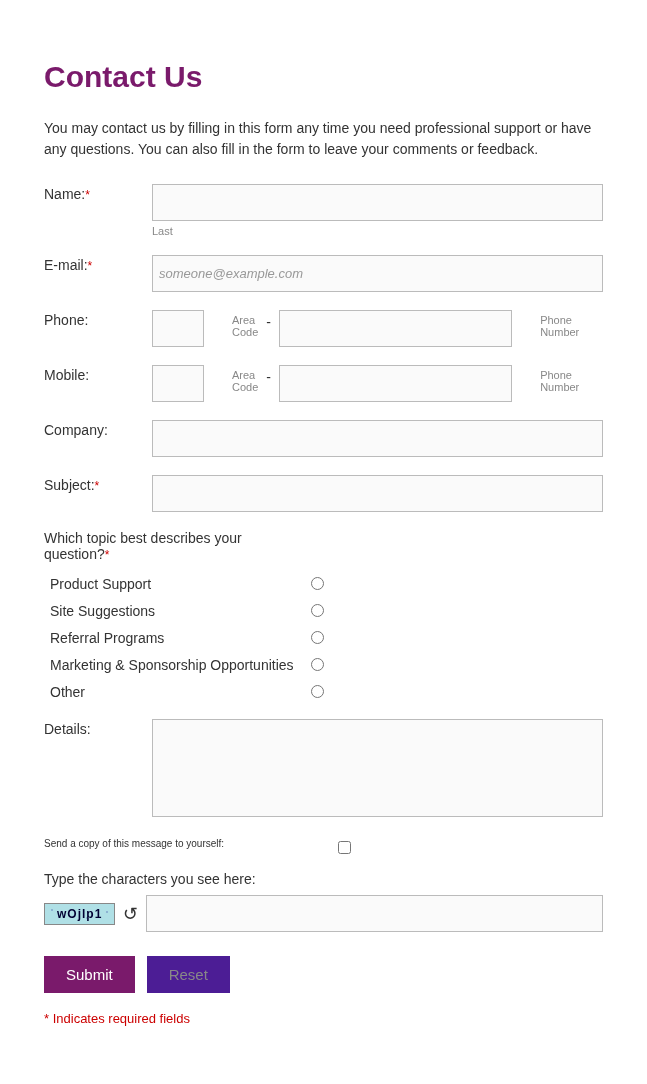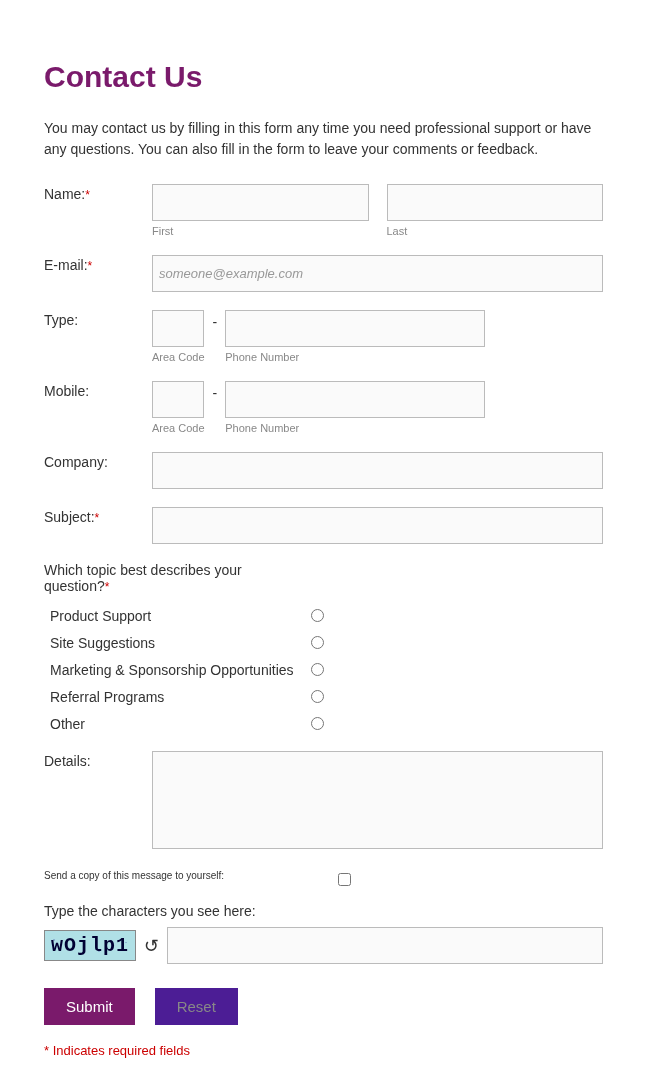--- a/index.html
+++ b/index.html
@@ -50,55 +50,55 @@
     font-size: 13px;
     padding: 10px 6px;
     width: 100%;
     font-family: inherit;
   }
   input[type="text"].short { width: 52px; }
   input[type="text"].long { width: 260px; }
   input[type="text"].full { width: 100%; }
   .phonewrap { display: flex; align-items: flex-start; gap: 8px; }
   .phonewrap .dash { padding-top: 4px; }
-  .phonewrap .sub { display: flex; flex-direction: column; }
+  .phonewrap .sub { display: flex; flex-direction: row; gap: 28px; }
   .phonewrap .pn { flex: 1; }
   .email-input::placeholder { font-style: italic; color: #999; }
   .topic-block { margin-bottom: 14px; }
   .topic-question { font-size: 14px; margin: 4px 0 8px 0; max-width: 260px; }
   .topic-table { border-collapse: collapse; }
   .topic-table td { padding: 4px 6px; font-size: 14px; }
   .topic-table td.radio-cell { text-align: center; width: 30px; }
   textarea { height: 98px; resize: none; }
   .copyrow { display: flex; align-items: flex-start; margin: 14px 0; }
   .copyrow label { width: 290px; font-size: 10px; }
   .captcha-label { font-size: 14px; margin: 12px 0 8px 0; }
   .captcha-row { display: flex; align-items: center; gap: 8px; margin-bottom: 24px; }
   .captcha-img {
     background: #b0e0e6;
     background-image: radial-gradient(circle at 10% 30%, rgba(0,0,128,.2) 1px, transparent 1px),
                       radial-gradient(circle at 60% 70%, rgba(0,0,128,.2) 1px, transparent 1px),
                       radial-gradient(circle at 90% 40%, rgba(0,0,128,.2) 1px, transparent 1px);
-    font-family: Liberation Mono, monospace;
+    font-family: Liberation Sans, sans-serif;
     font-weight: bold;
-    font-size: 20px;
+    font-size: 12px;
     letter-spacing: 1px;
-    padding: 3px 6px;
+    padding: 3px 12px;
     border: 1px solid #888;
     color: #003;
   }
   .refresh-icon {
     font-size: 18px;
     cursor: pointer;
     user-select: none;
     display: inline-block;
     transform: scaleX(-1);
   }
   .captcha-input { width: 66px; border: 1px solid #bbb; padding: 2px 4px; }
-  .btnrow { display: flex; gap: 20px; margin-bottom: 18px; }
+  .btnrow { display: flex; gap: 12px; margin-bottom: 18px; }
   button {
     border: none;
     padding: 10px 22px;
     font-size: 15px;
     font-family: inherit;
     cursor: pointer;
   }
   .btn-submit { background: #7a1a6b; color: #fff; }
   .btn-reset { background: #4c1d95; color: #888; }
   .req-note { color: #c00; font-size: 13px; margin-top: 8px; }
@@ -111,41 +111,37 @@
 <p class="intro">You may contact us by filling in this form any time you need professional support or have any questions. You can also fill in the form to leave your comments or feedback.</p>
 
 <div class="row">
   <div class="label-col">
     <span>Name:</span><span class="req">*</span>
   </div>
   <div class="input-col">
     <div class="name-wrap">
       <div class="sub">
         <input type="text" style="">
-        <div class="sublabel">First</div>
-      </div>
-      <div class="sub">
-        <input type="text" style="">
         <div class="sublabel">Last</div>
       </div>
     </div>
   </div>
 </div>
 
 <div class="row">
   <div class="label-col">
     <span>E-mail:</span><span class="req">*</span>
   </div>
   <div class="input-col">
     <input type="text" class="full email-input" placeholder="someone@example.com" style="">
   </div>
 </div>
 
 <div class="row">
-  <div class="label-col">Type:</div>
+  <div class="label-col">Phone:</div>
   <div class="input-col">
     <div class="phonewrap">
       <div class="sub">
         <input type="text" class="short" style="">
         <div class="sublabel">Area Code</div>
       </div>
       <span class="dash">-</span>
       <div class="sub pn">
         <input type="text" class="long" style="">
         <div class="sublabel">Phone Number</div>
@@ -195,25 +191,25 @@
     <tbody>
         <tr>
       <td>Product Support</td>
       <td class="radio-cell"><input type="radio" name="topic" style=""></td>
     </tr>
     <tr>
       <td>Site Suggestions</td>
       <td class="radio-cell"><input type="radio" name="topic" style=""></td>
     </tr>
     <tr>
+      <td>Referral Programs</td>
+      <td class="radio-cell"><input type="radio" name="topic" style=""></td>
+    </tr>
+    <tr>
       <td>Marketing &amp; Sponsorship Opportunities</td>
-      <td class="radio-cell"><input type="radio" name="topic" style=""></td>
-    </tr>
-    <tr>
-      <td>Referral Programs</td>
       <td class="radio-cell"><input type="radio" name="topic" style=""></td>
     </tr>
     <tr>
       <td>Other</td>
       <td class="radio-cell"><input type="radio" name="topic" style=""></td>
     </tr>
   </tbody>
     </table>
 </div>
 

